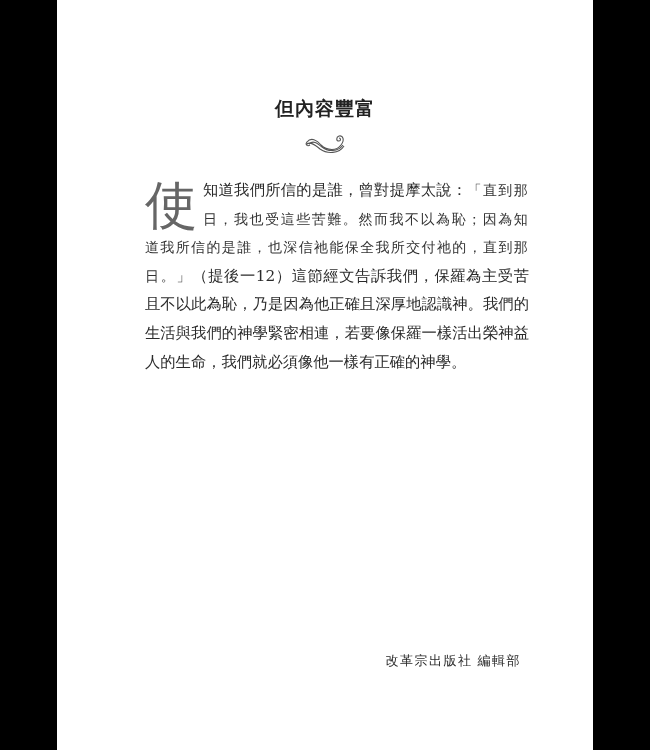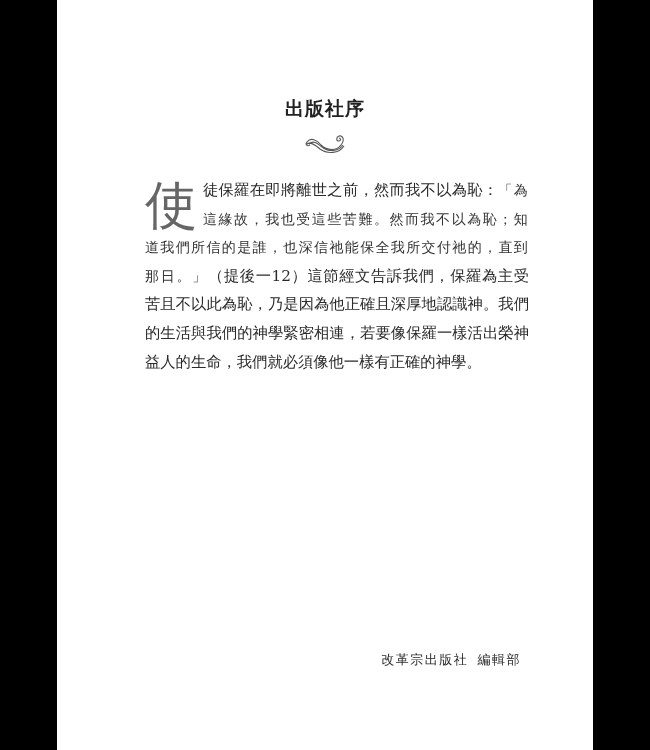--- a/index.html
+++ b/index.html
@@ -10,40 +10,40 @@
            font-size:19px; font-weight:bold; letter-spacing:1px; color:#222; }
   .ornament { position:absolute; left:246px; top:132px; width:46px; height:24px; }
   .body { position:absolute; left:88px; top:176px; width:384px; font-size:15.3px; line-height:28.6px; color:#2a2a2a; }
   .para { margin:0; text-align:justify; text-justify:inter-character; }
   .para.indent { text-indent:2em; }
   .para.first { position:relative; }
   .dropcap { float:left; font-size:52px; line-height:52px; height:54px; margin:3px 6px 0 0;
              color:#666; font-weight:normal; }
   .quote { font-family:"DejaVu Sans","Liberation Sans",sans-serif; font-size:14px; letter-spacing:1.2px; color:#333; }
   .sign { position:absolute; right:72px; top:650px; text-align:right; font-size:13.5px; line-height:22px; color:#2a2a2a; }
-  .sign .org { letter-spacing:1.5px; font-family:Liberation Mono, monospace; font-size:13px; }
+  .sign .org { letter-spacing:1.5px; font-family:Liberation Sans, sans-serif; font-size:13px; }
 </style>
 </head>
 <body>
 
 <div class="page">
-  <div class="title">出版社序</div>
+  <div class="title">但內容豐富</div>
 
   <svg class="ornament" viewBox="0 0 46 24">
     <g fill="none" stroke="#555" stroke-width="1.1">
       <path d="M4 10 C8 5, 14 8, 18 13 C24 19, 34 19, 38 13"></path>
       <path d="M6 12 C10 8, 14 11, 19 15 C25 20, 35 20, 40 13"></path>
       <path d="M3 13 C6 9, 11 12, 17 17 C24 22, 36 22, 41 14"></path>
       <path d="M38 13 C42 8, 40 3, 36 4 C33 5, 33 9, 36 9 C38 9, 38 6, 36 6"></path>
       <path d="M4 10 C2 12, 4 15, 7 13"></path>
     </g>
   </svg>
 
   <div class="body">
     <p class="para first">
-      <span class="dropcap">使</span><span>徒保羅在即將離世之前，然而我不以為恥：</span><span class="quote">「為這緣故，我也受這些苦難。然而我不以為恥；知道我們所信的是誰，也深信祂能保全我所交付祂的，直到那日。」</span><span>（提後一12）這節經文告訴我們，保羅為主受苦且不以此為恥，乃是因為他正確且深厚地認識神。我們的生活與我們的神學緊密相連，若要像保羅一樣活出榮神益人的生命，我們就必須像他一樣有正確的神學。</span>
+      <span class="dropcap">使</span><span>知道我們所信的是誰，曾對提摩太說：</span><span class="quote">「直到那日，我也受這些苦難。然而我不以為恥；因為知道我所信的是誰，也深信祂能保全我所交付祂的，直到那日。」</span><span>（提後一12）這節經文告訴我們，保羅為主受苦且不以此為恥，乃是因為他正確且深厚地認識神。我們的生活與我們的神學緊密相連，若要像保羅一樣活出榮神益人的生命，我們就必須像他一樣有正確的神學。</span>
     </p>
   </div>
 
   <div class="sign">
     <div class="org">改革宗出版社 編輯部</div>
   </div>
 </div>
 
 </body></html>

